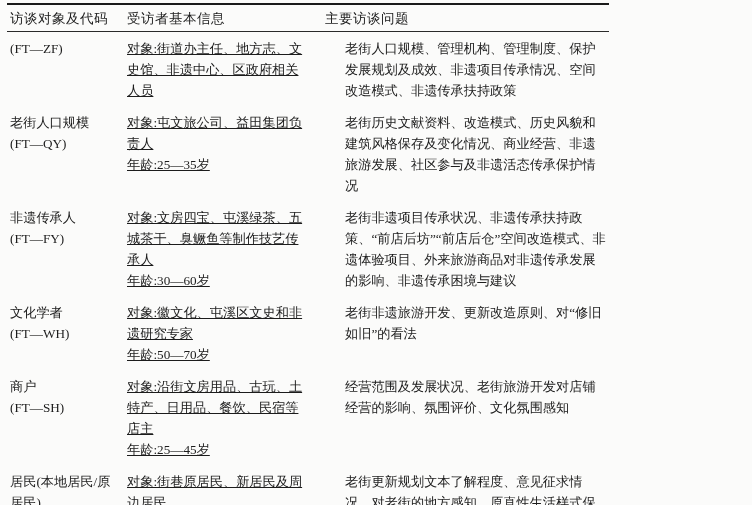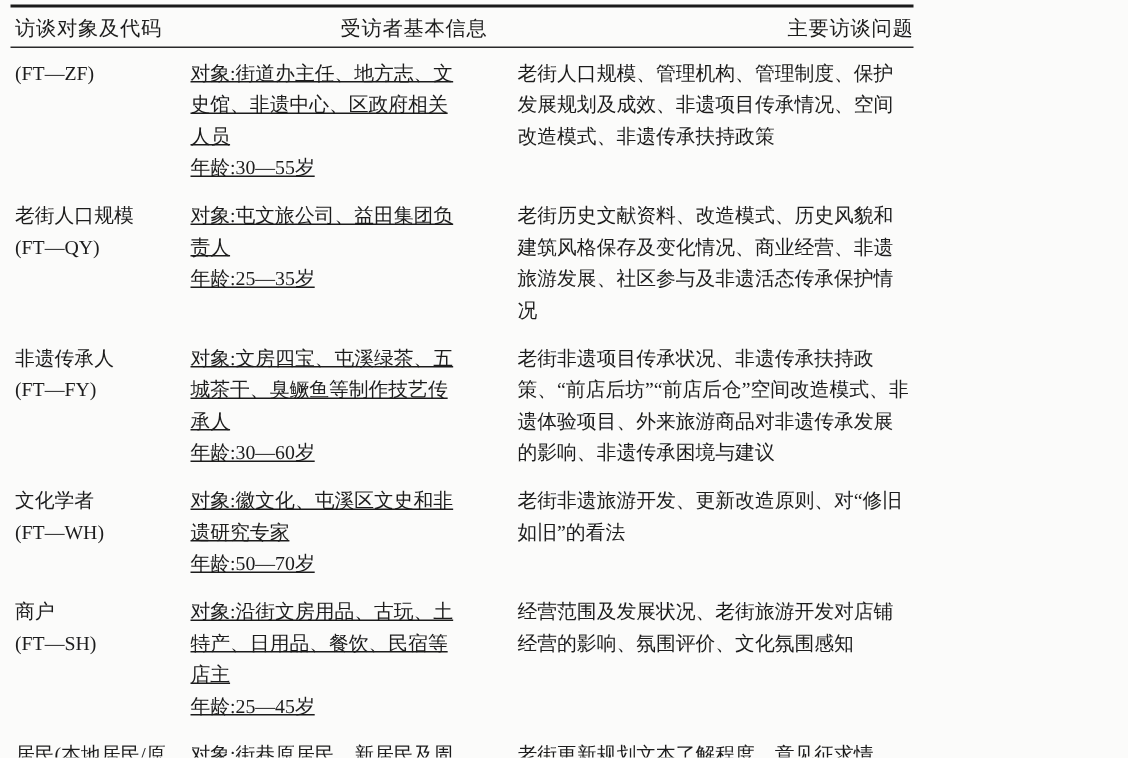--- a/index.html
+++ b/index.html
@@ -24,22 +24,22 @@
     grid-template-columns: 120px 198px 1fr;
     border-bottom: 1px solid #2a2a2a;
     padding: 4px 0 3px 0;
   }
   .hdr-cell {
     font-size: 13.5px;
     line-height: 19px;
     letter-spacing: 0.5px;
   }
   .hdr-c1 { text-align: left; padding-left: 3px; }
-  .hdr-c2 { text-align: right; }
-  .hdr-c3 { text-align: right; }
+  .hdr-c2 { text-align: left; }
+  .hdr-c3 { text-align: left; }
   .row {
     display: grid;
     grid-template-columns: 120px 198px 1fr;
     padding: 6px 0 5px 0;
   }
   .cell {
     font-size: 13.2px;
     line-height: 21px;
   }
   .c1 { padding-left: 3px; padding-right: 6px; }
@@ -58,21 +58,20 @@
       <div class="hdr-cell hdr-c2">受访者基本信息</div>
       <div class="hdr-cell hdr-c3">主要访谈问题</div>
     </div>
 
     <div class="row">
       <div class="cell c1">
         <span class="code">(FT—ZF)</span>
       </div>
       <div class="cell c2">
         <span>对象:街道办主任、地方志、文史馆、非遗中心、区政府相关人员</span>
-        <span class="name">年龄:30—55岁</span>
       </div>
       <div class="cell c3">老街人口规模、管理机构、管理制度、保护发展规划及成效、非遗项目传承情况、空间改造模式、非遗传承扶持政策</div>
     </div>
 
     <div class="row">
       <div class="cell c1">
         <span class="name">老街人口规模</span>
         <span class="code">(FT—QY)</span>
       </div>
       <div class="cell c2">

